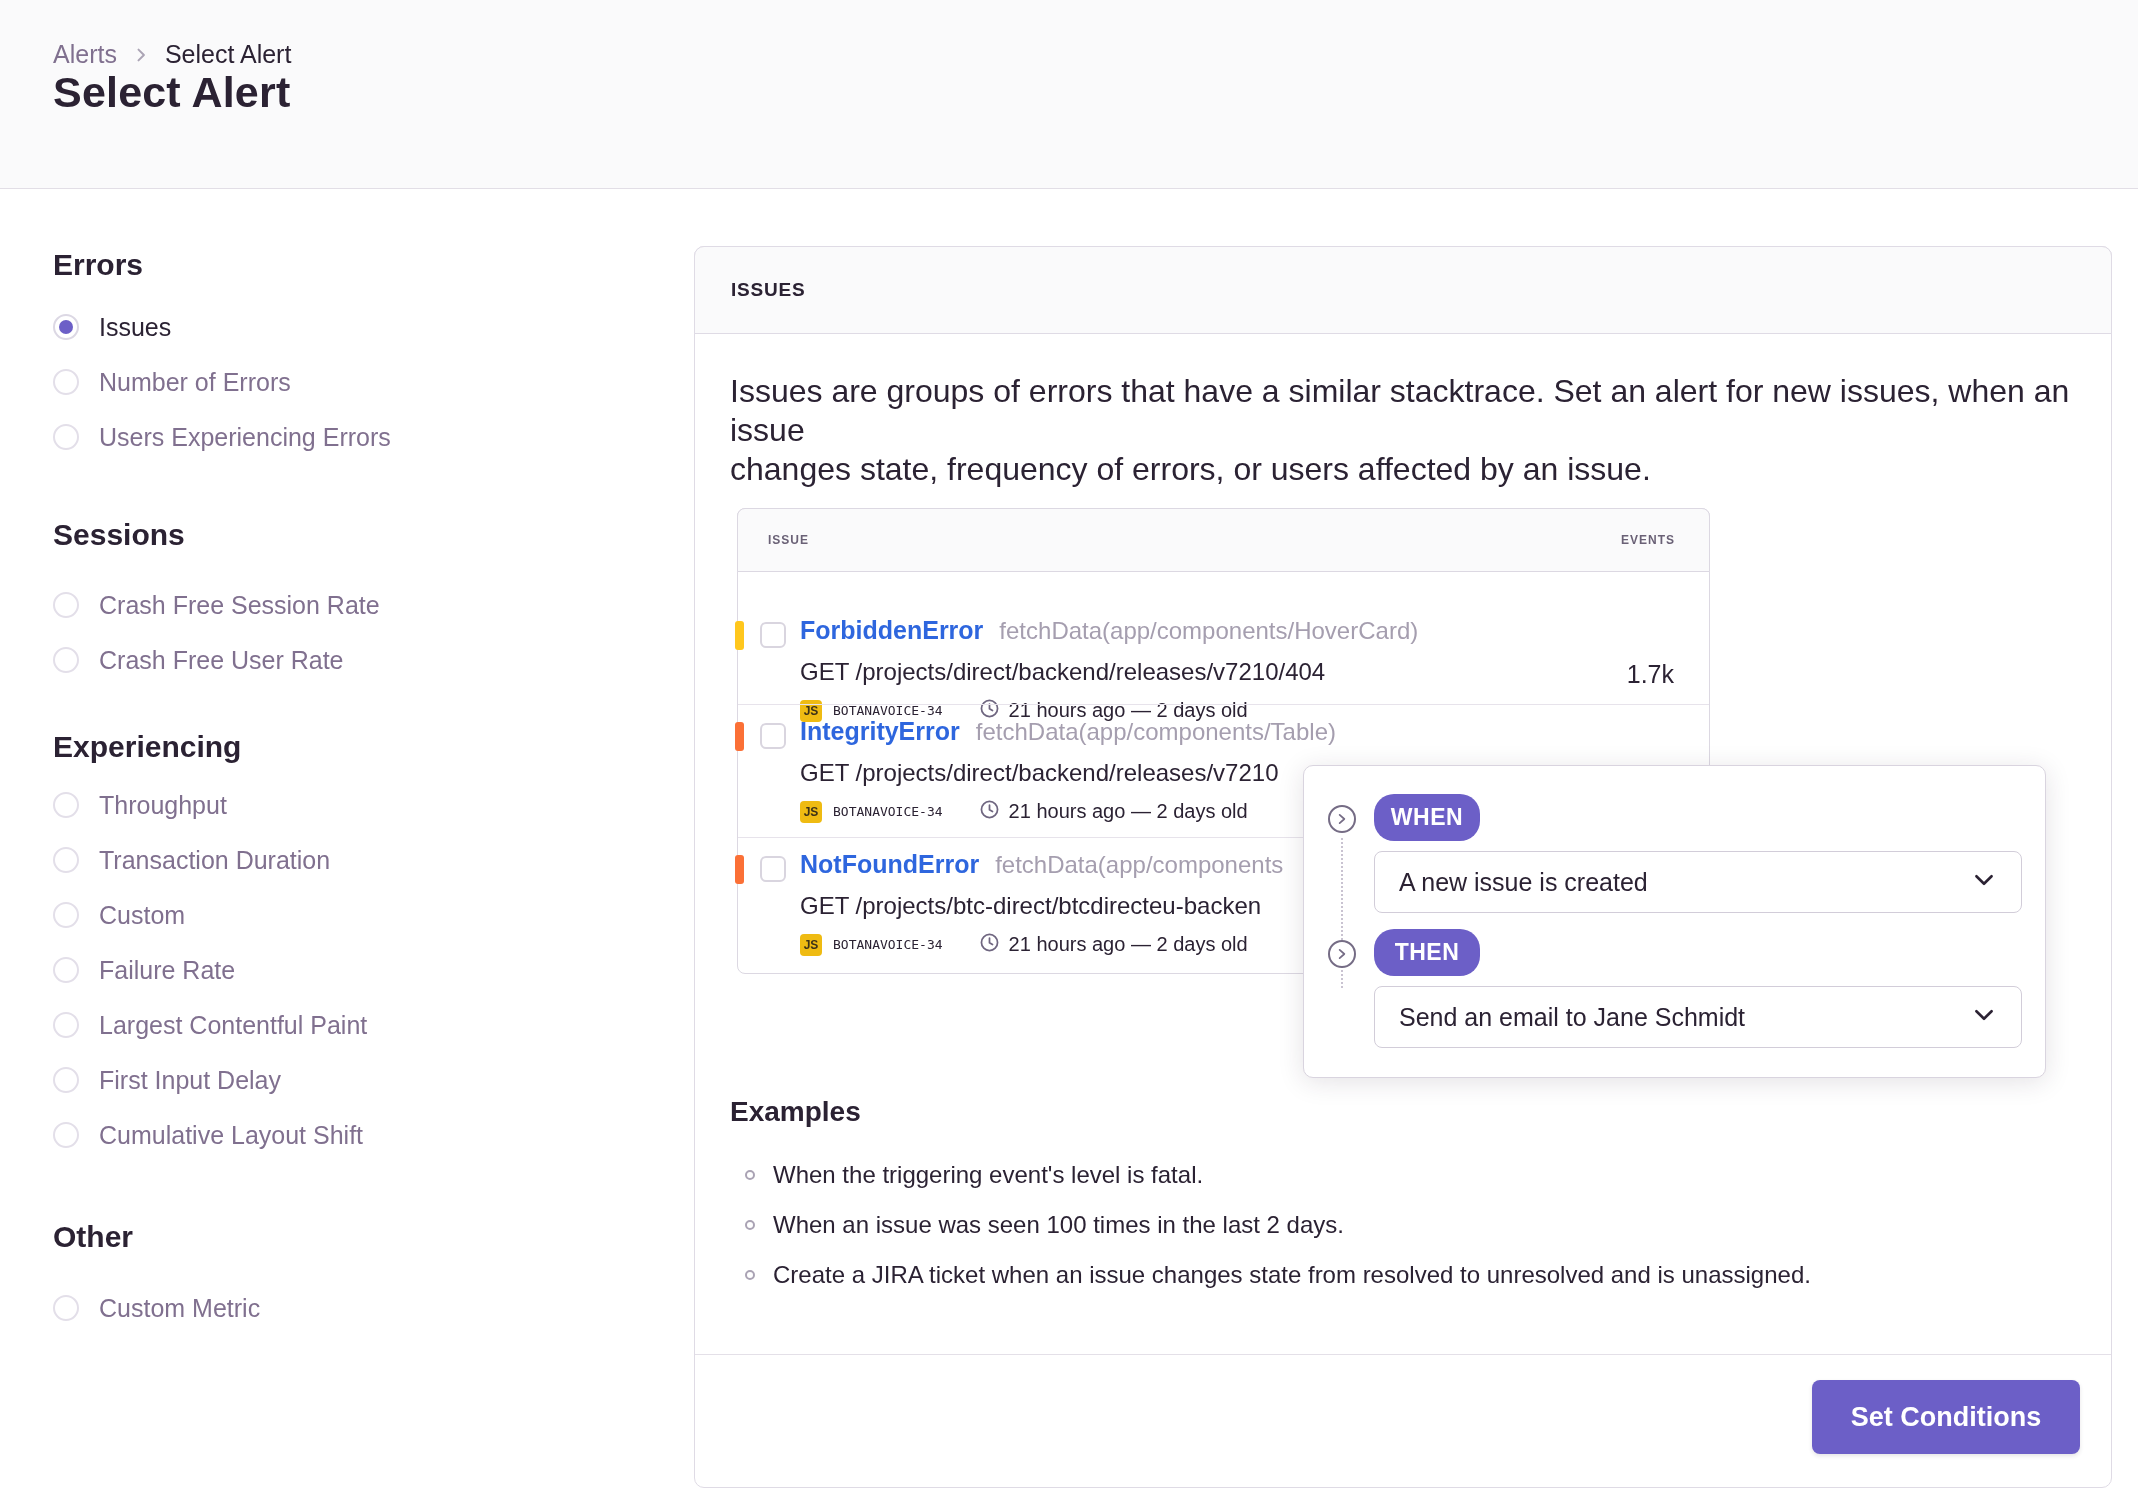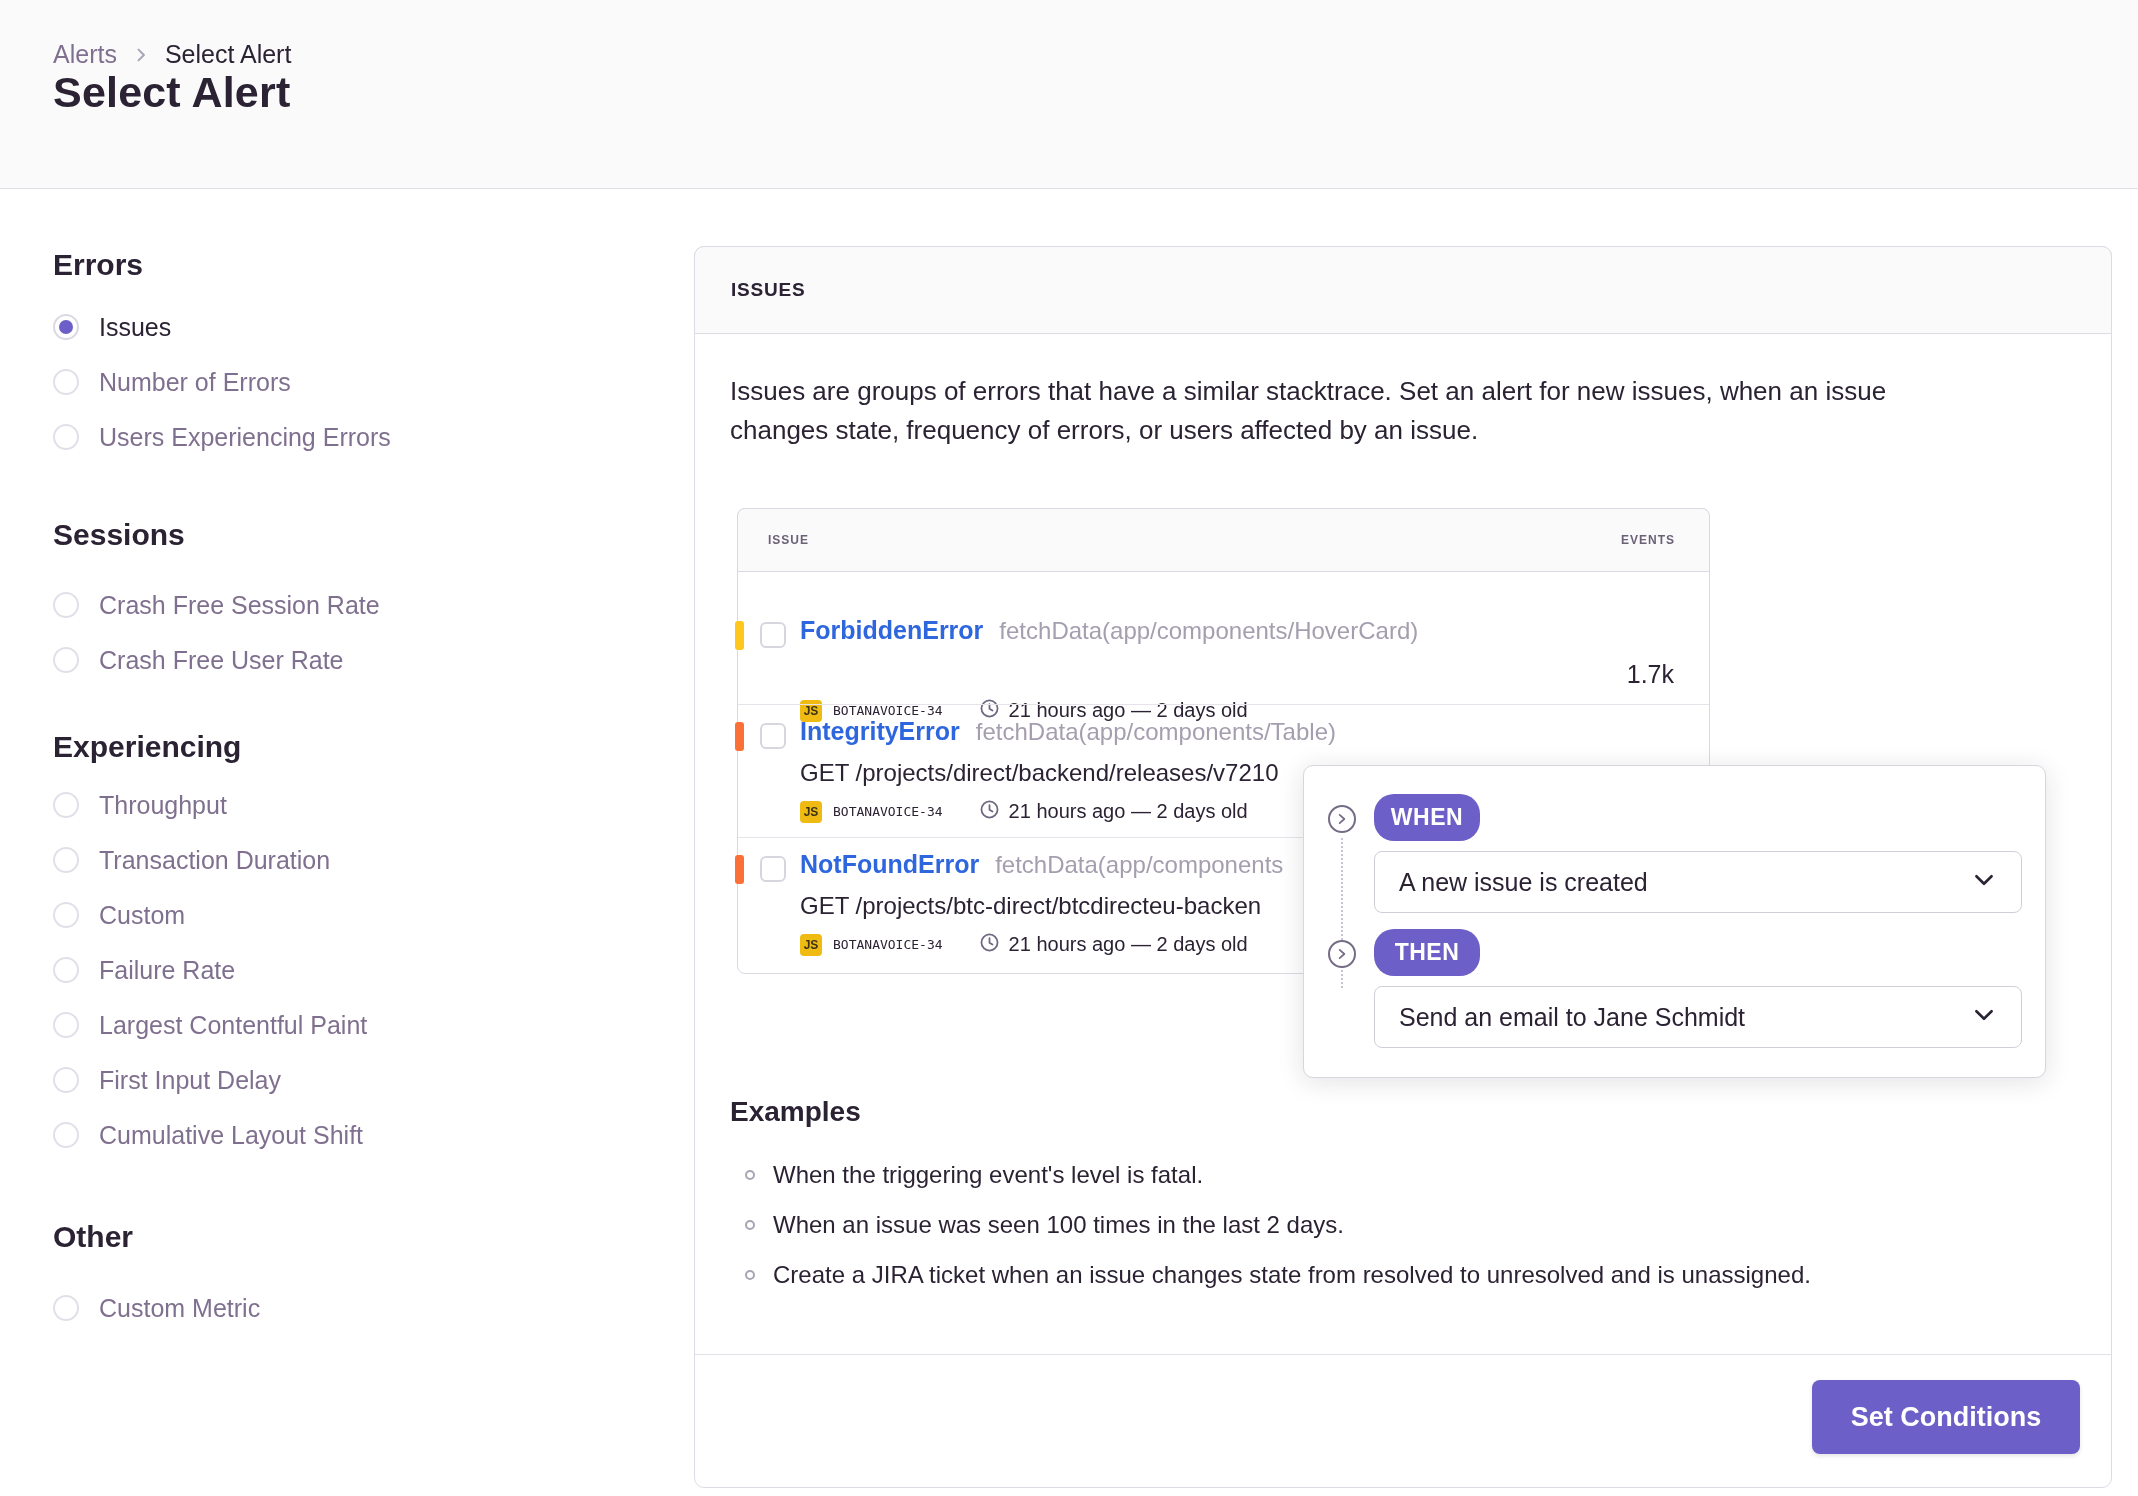--- a/index.html
+++ b/index.html
@@ -46,21 +46,21 @@
     left:694px; top:246px; width:1418px; height:1242px;
     background:#fff; border:1px solid #dfdbe5; border-radius:10px;
   }
   .panel-header {
     left:694px; top:246px; width:1418px; height:88px;
     background:#fafafb; border:1px solid #dfdbe5;
     border-radius:10px 10px 0 0;
     display:flex; align-items:center; padding:0 36px;
     font-size:19px; font-weight:700; letter-spacing:.8px; color:#2b2233;
   }
-  .panel-desc { left:730px; top:372px; width:1350px; font-size:26px; line-height:39px; color:#2b2233; }
+  .panel-desc { left:730px; top:372px; width:1350px; font-size:32px; line-height:39px; color:#2b2233; }
 
   
   .issue-table {
     left:737px; top:508px; width:973px; height:466px;
     background:#fff; border:1px solid #dcd8e2; border-radius:8px;
     z-index:2;
   }
   .issue-thead {
     left:737px; top:508px; width:973px; height:64px;
     background:#fafafb; border:1px solid #dcd8e2;
@@ -234,20 +234,21 @@
   <span>ISSUE</span>
   <span>EVENTS</span>
 </div>
 
 <div class="issue-row" style="top:604px;">
   <span class="level-bar" style="background: rgb(255, 199, 29);"></span>
   <span class="checkbox"></span>
   <div class="row-line1">
     <span class="error-name">ForbiddenError</span><span class="txn-name">fetchData(app/components/HoverCard)</span>
   </div>
+  <div class="row-line2">GET /projects/direct/backend/releases/v7210/404</div>
   <div class="row-line3">
     <span class="js-badge">JS</span>
     <span class="project-slug">BOTANAVOICE-34</span>
     <span class="clock">
       <svg width="21" height="21" viewBox="0 0 24 24" fill="none">
           <circle cx="12" cy="12" r="9.2" stroke="#6f6680" stroke-width="2"></circle>
           <path d="M12 7v5.4l3.4 2" stroke="#6f6680" stroke-width="2" stroke-linecap="round"></path>
         </svg>
     </span>
     <span class="age-text">21 hours ago — 2 days old</span>

